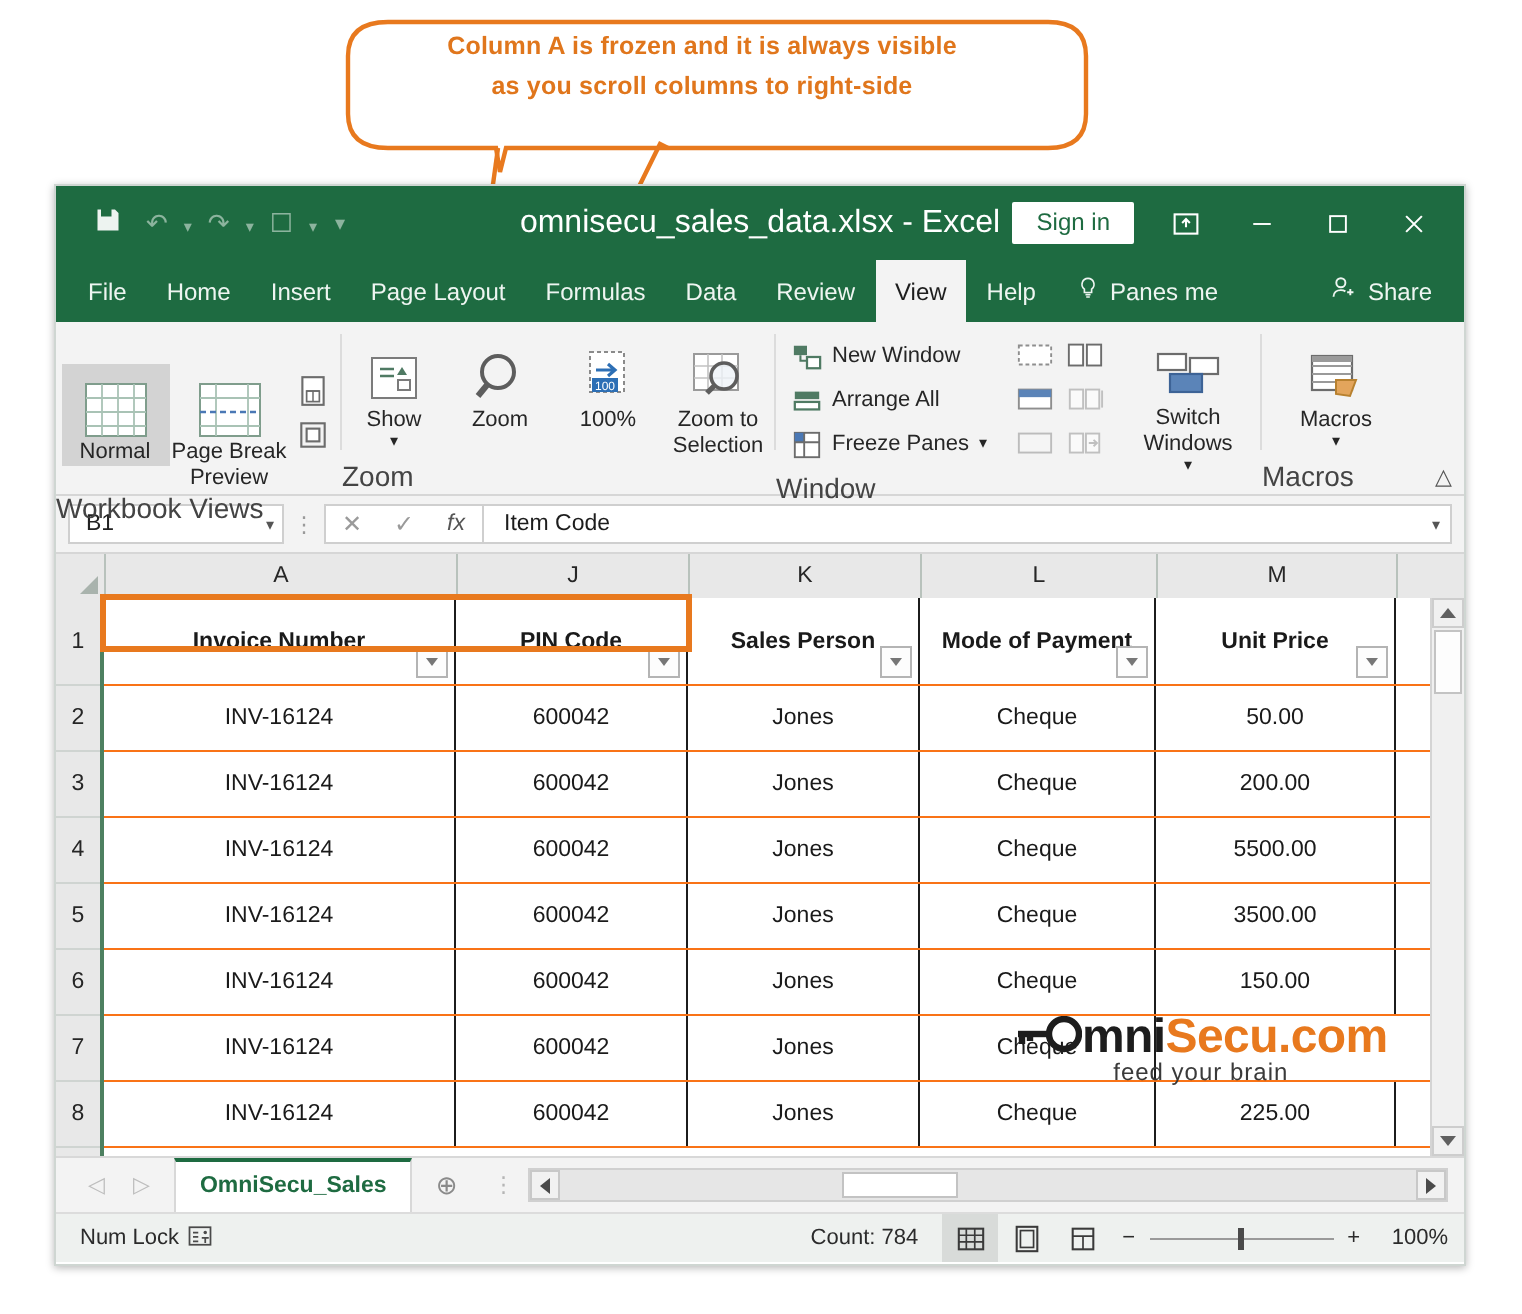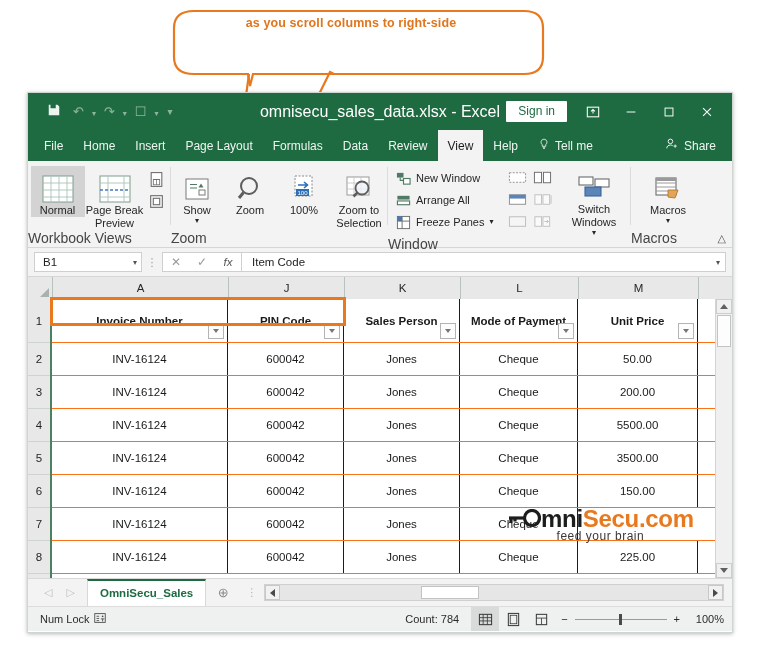--- a/index.html
+++ b/index.html
@@ -132,20 +132,21 @@
 <body>
 
 <div id="callout-wrap">
   <svg width="761" height="330" style="position:absolute;left:0;top:0;">
     <path d="M 174 28 Q 174 11 194 11 L 524 11 Q 543 11 543 28 L 543 57 Q 543 74 524 74 L 253 74 L 250 86 L 248 74 L 194 74 Q 174 74 174 57 Z" fill="#ffffff" stroke="#E8791E" stroke-width="2.2"></path>
     <path d="M 249 74 L 218 299" fill="none" stroke="#E8791E" stroke-width="2.2"></path>
     <path d="M 334 74 L 330 72 L 218 299" fill="none" stroke="#E8791E" stroke-width="2.2"></path>
     <path d="M 211 288 L 218 302 L 224 288 Z" fill="#E8791E"></path>
   </svg>
   <div id="callout-text">
+    <div>Column A is frozen and it is always visible</div>
     <div>as you scroll columns to right-side</div>
   </div>
 </div>
 
 <div id="excel">
 
   <div class="titlebar">
     <div class="qat">
       <span>
         <svg width="14" height="14" viewBox="0 0 16 16">
@@ -197,38 +198,38 @@
     <div class="rtab">Review</div>
     <div class="rtab active">View</div>
     <div class="rtab">Help</div>
     <div class="rtab icony">
       <span>
         <svg width="12" height="14" viewBox="0 0 16 16">
             <path d="M8 1.6a4 4 0 0 0-2.4 7.2V11h4.8V8.8A4 4 0 0 0 8 1.6z" fill="none" stroke="#eef5f1" stroke-width="1.1"></path>
             <path d="M6.3 12.4h3.4M6.8 14h2.4" stroke="#eef5f1" stroke-width="1.1"></path>
           </svg>
       </span>
-      <span>Tell me</span>
+      <span>Panes me</span>
     </div>
     <div class="spacer"></div>
     <div class="rtab icony" style="padding-right:16px;">
       <span>
         <svg width="14" height="14" viewBox="0 0 16 16">
             <circle cx="6.2" cy="5" r="2.6" fill="none" stroke="#eef5f1" stroke-width="1.1"></circle>
             <path d="M2 13c0-2.4 1.9-3.8 4.2-3.8 1 0 1.9.25 2.6.7" fill="none" stroke="#eef5f1" stroke-width="1.1"></path>
             <path d="M11.6 8.6v3.6M9.8 10.4h3.6" stroke="#eef5f1" stroke-width="1.1"></path>
           </svg>
       </span>
       <span>Share</span>
     </div>
   </div>
 
   <div class="ribbon">
 
-    <div class="grp" style="width:142px;">
+    <div class="grp" style="width:142px;margin-top:16px;">
       <div class="gitems">
         <div class="bigbtn sel">
           <div class="ic">
             <svg width="34" height="30" viewBox="0 0 34 30">
                 <rect x="2" y="2" width="30" height="26" fill="#fff" stroke="#7f9d8c" stroke-width="1"></rect>
                 <path d="M2 9h30M2 16h30M2 23h30M10 2v26M18 2v26M26 2v26" stroke="#a9c3b5" stroke-width=".9"></path>
               </svg>
           </div>
           <div>Normal</div>
         </div>

